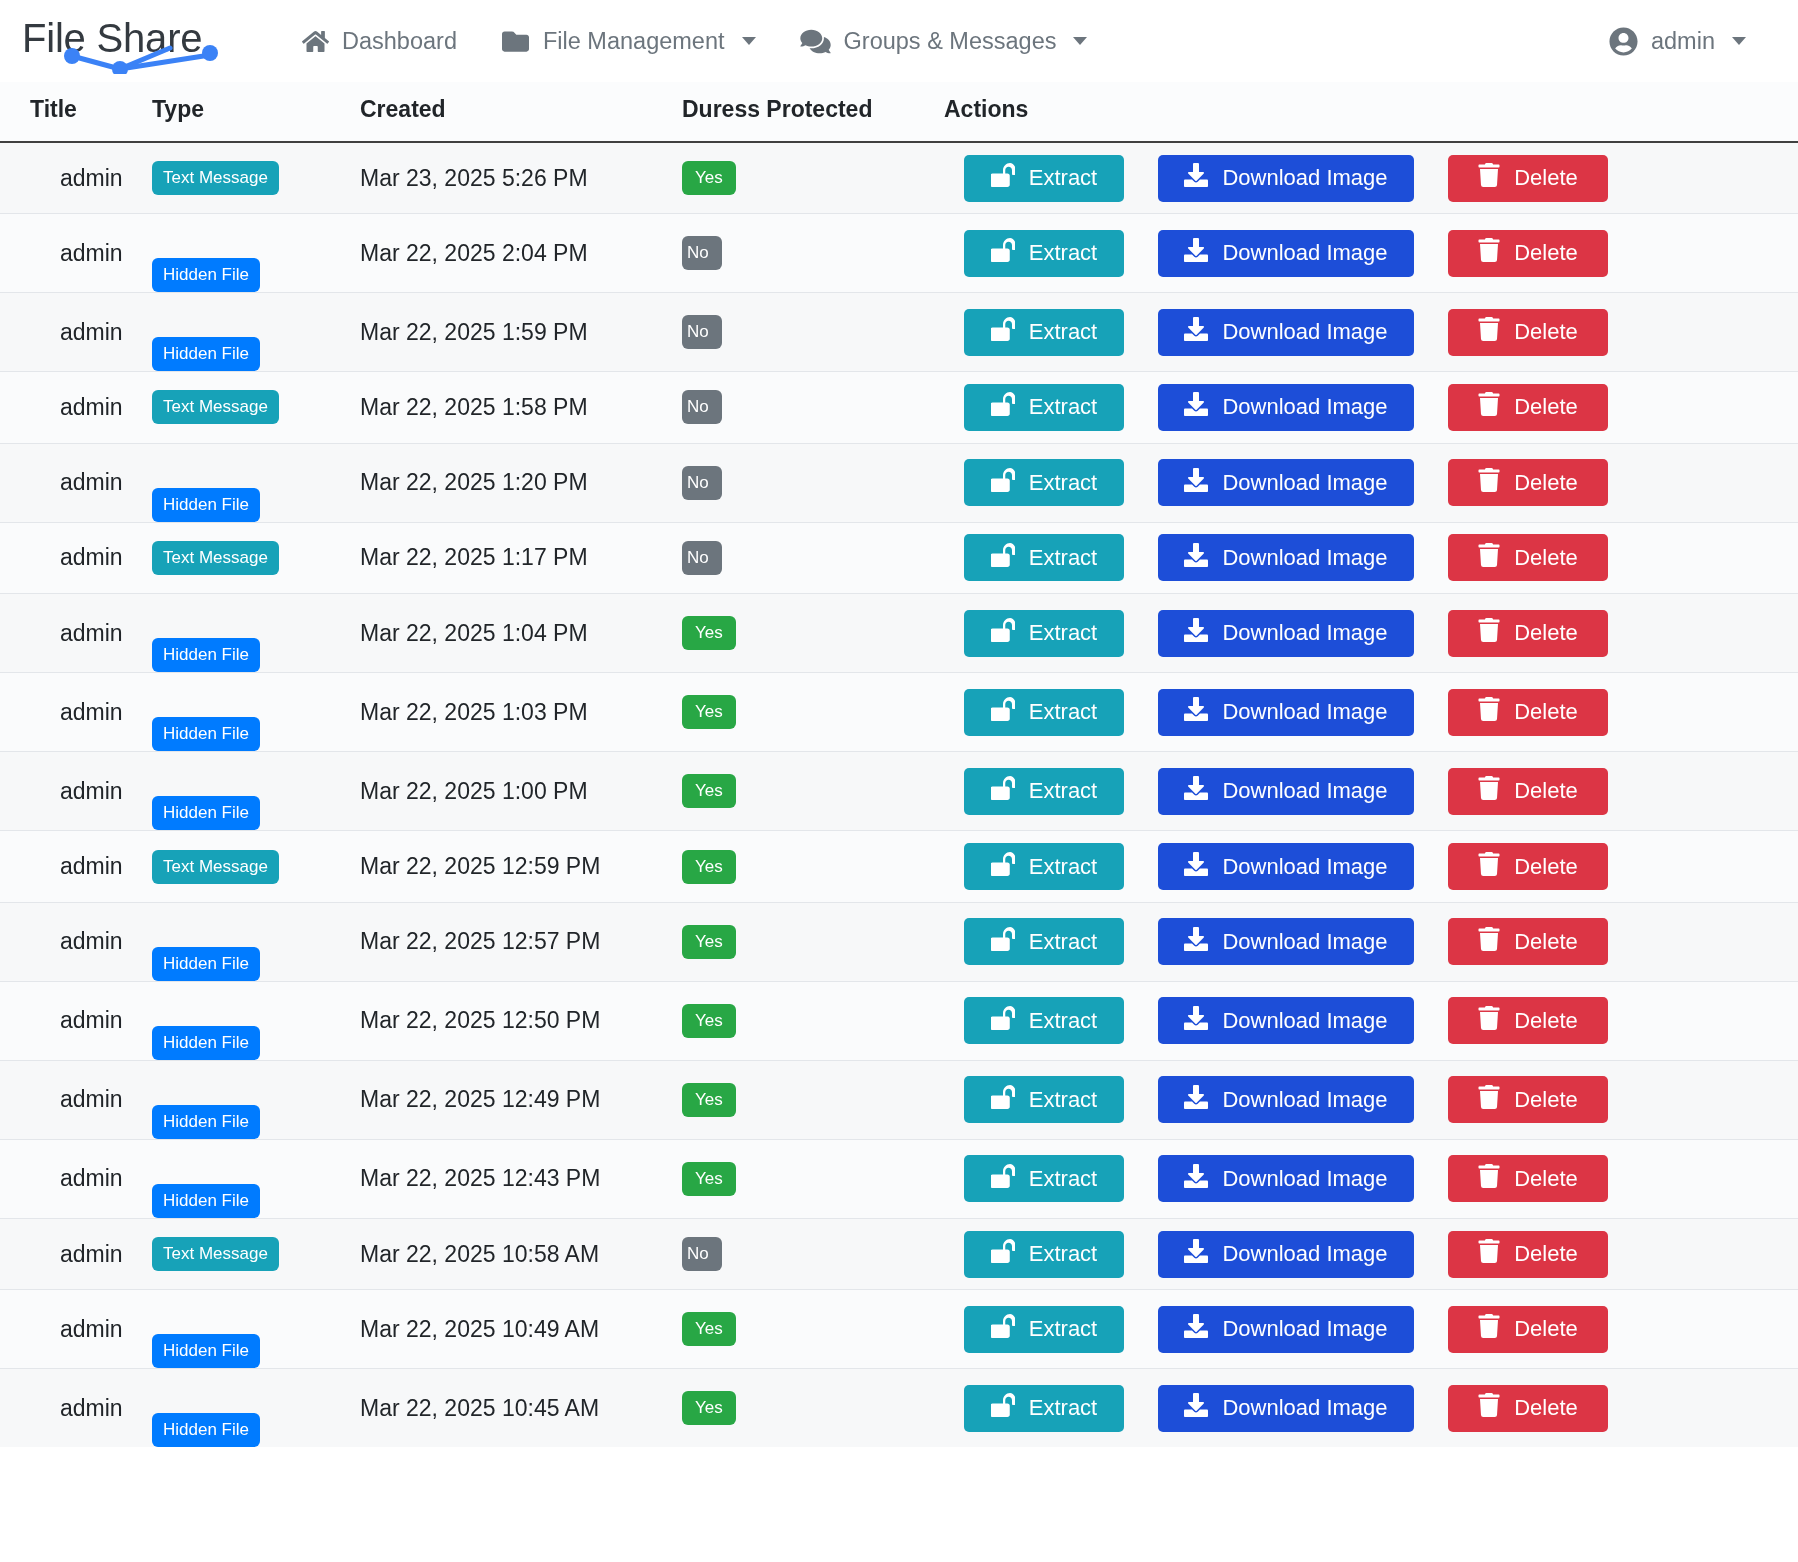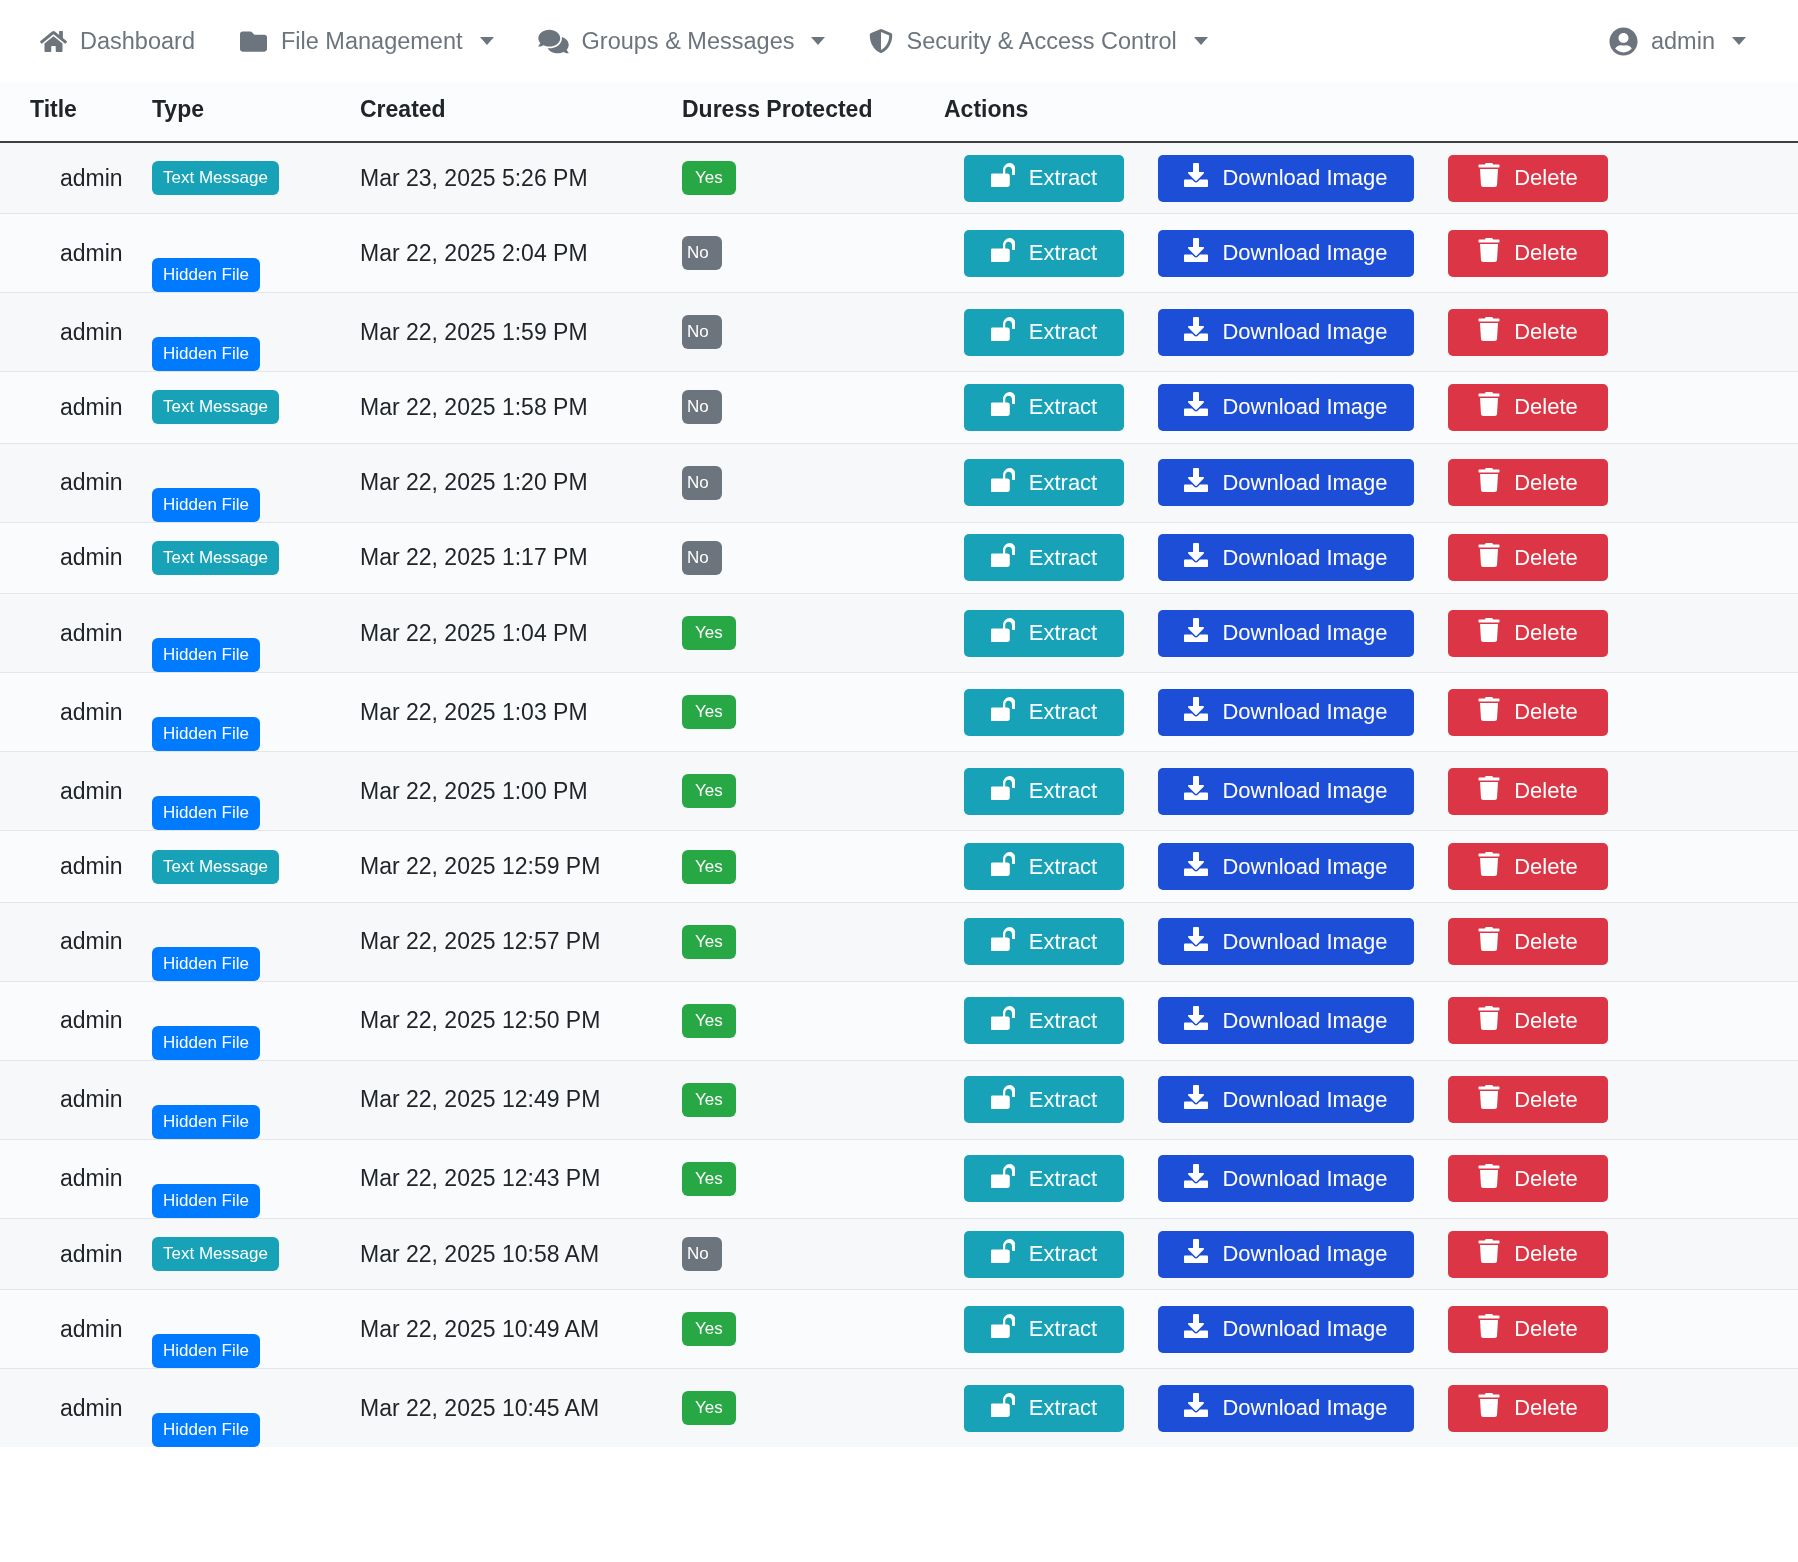--- a/index.html
+++ b/index.html
@@ -162,20 +162,30 @@
   .btn-delete   { background: #dc3545; width: 160px; }
   .btn svg { flex: 0 0 auto; }
 
   .nowrap { white-space: nowrap; }
 </style>
 </head>
 <body>
 
 <div class="navbar">
 
+  <div class="brand">
+    <div class="brand-text">File Share</div>
+    <svg class="brand-swoosh" viewBox="0 0 170 34">
+      <path d="M12 16 L60 29 L110 8" stroke="#3b82f6" stroke-width="5" fill="none" stroke-linecap="round" stroke-linejoin="round"></path>
+      <path d="M60 29 L150 15" stroke="#3b82f6" stroke-width="5" fill="none" stroke-linecap="round"></path>
+      <circle cx="12" cy="16" r="8" fill="#3b82f6"></circle>
+      <circle cx="60" cy="29" r="8" fill="#3b82f6"></circle>
+      <circle cx="150" cy="13" r="8" fill="#3b82f6"></circle>
+    </svg>
+  </div>
 
   <div class="nav-items">
 
     <div class="nav-link">
       <span class="nav-icon">
         <svg width="27" height="27" viewBox="0 0 576 512" fill="#6c757d">
             <path d="M280.37 148.26L96 300.11V464a16 16 0 0 0 16 16l112.06-.29a16 16 0 0 0 15.92-16V368a16 16 0 0 1 16-16h64a16 16 0 0 1 16 16v95.64a16 16 0 0 0 16 16.05L464 480a16 16 0 0 0 16-16V300L295.67 148.26a12.19 12.19 0 0 0-15.3 0zM571.6 251.47L488 182.56V44.05a12 12 0 0 0-12-12h-56a12 12 0 0 0-12 12v72.61L318.47 43a48 48 0 0 0-61 0L4.34 251.47a12 12 0 0 0-1.6 16.9l25.5 31A12 12 0 0 0 45.15 301l235.22-193.74a12.19 12.19 0 0 1 15.3 0L530.9 301a12 12 0 0 0 16.9-1.6l25.5-31a12 12 0 0 0-1.7-16.93z"></path>
           </svg>
       </span>
       <span>Dashboard</span>
@@ -194,29 +204,20 @@
     <div class="nav-link">
       <span class="nav-icon">
         <svg width="31" height="27" viewBox="0 0 576 512" fill="#6c757d">
             <path d="M416 192c0-88.4-93.1-160-208-160S0 103.6 0 192c0 34.3 14.1 65.9 38 92-13.4 30.2-35.5 54.2-35.8 54.5-2.2 2.3-2.8 5.7-1.5 8.7S4.8 352 8 352c36.6 0 66.9-12.3 88.7-25 32.2 15.7 70.3 25 111.3 25 114.9 0 208-71.6 208-160zm122 220c23.9-26 38-57.7 38-92 0-66.9-53.5-124.2-129.3-148.1.9 6.6 1.3 13.3 1.3 20.1 0 105.9-107.7 192-240 192-10.8 0-21.3-.8-31.7-1.9C207.8 439.6 281.8 480 368 480c41 0 79.1-9.2 111.3-25 21.8 12.7 52.1 25 88.7 25 3.2 0 6.1-1.9 7.3-4.8 1.3-2.9.7-6.3-1.5-8.7-.3-.3-22.4-24.2-35.8-54.5z"></path>
           </svg>
       </span>
       <span>Groups &amp; Messages</span>
       <span class="caret"></span>
     </div>
 
-    <div class="nav-link">
-      <span class="nav-icon">
-        <svg width="24" height="28" viewBox="0 0 512 512" fill="#6c757d">
-            <path d="M466.5 83.7l-192-80a48.15 48.15 0 0 0-36.9 0l-192 80C27.7 91.1 16 108.6 16 128c0 198.5 114.5 335.7 221.5 380.3 11.8 4.9 25.1 4.9 36.9 0C360.1 472.6 496 349.3 496 128c0-19.4-11.7-36.9-29.5-44.3zM256 446.1V64.9l175.9 73.3c-3.3 151.4-82.1 261.1-175.9 307.9z"></path>
-          </svg>
-      </span>
-      <span>Security &amp; Access Control</span>
-      <span class="caret"></span>
-    </div>
 
   </div>
 
   <div class="nav-right">
     <div class="nav-link">
       <span class="nav-icon">
         <svg width="29" height="29" viewBox="0 0 496 512" fill="#6c757d">
             <path d="M248 8C111 8 0 119 0 256s111 248 248 248 248-111 248-248S385 8 248 8zm0 96c48.6 0 88 39.4 88 88s-39.4 88-88 88-88-39.4-88-88 39.4-88 88-88zm0 344c-58.7 0-111.3-26.6-146.5-68.2 18.8-35.4 55.6-59.8 98.5-59.8 2.4 0 4.8.4 7.1 1.1 13 4.2 26.6 6.9 40.9 6.9 14.3 0 28-2.7 40.9-6.9 2.3-.7 4.7-1.1 7.1-1.1 42.9 0 79.7 24.4 98.5 59.8C359.3 421.4 306.7 448 248 448z"></path>
           </svg>
       </span>

